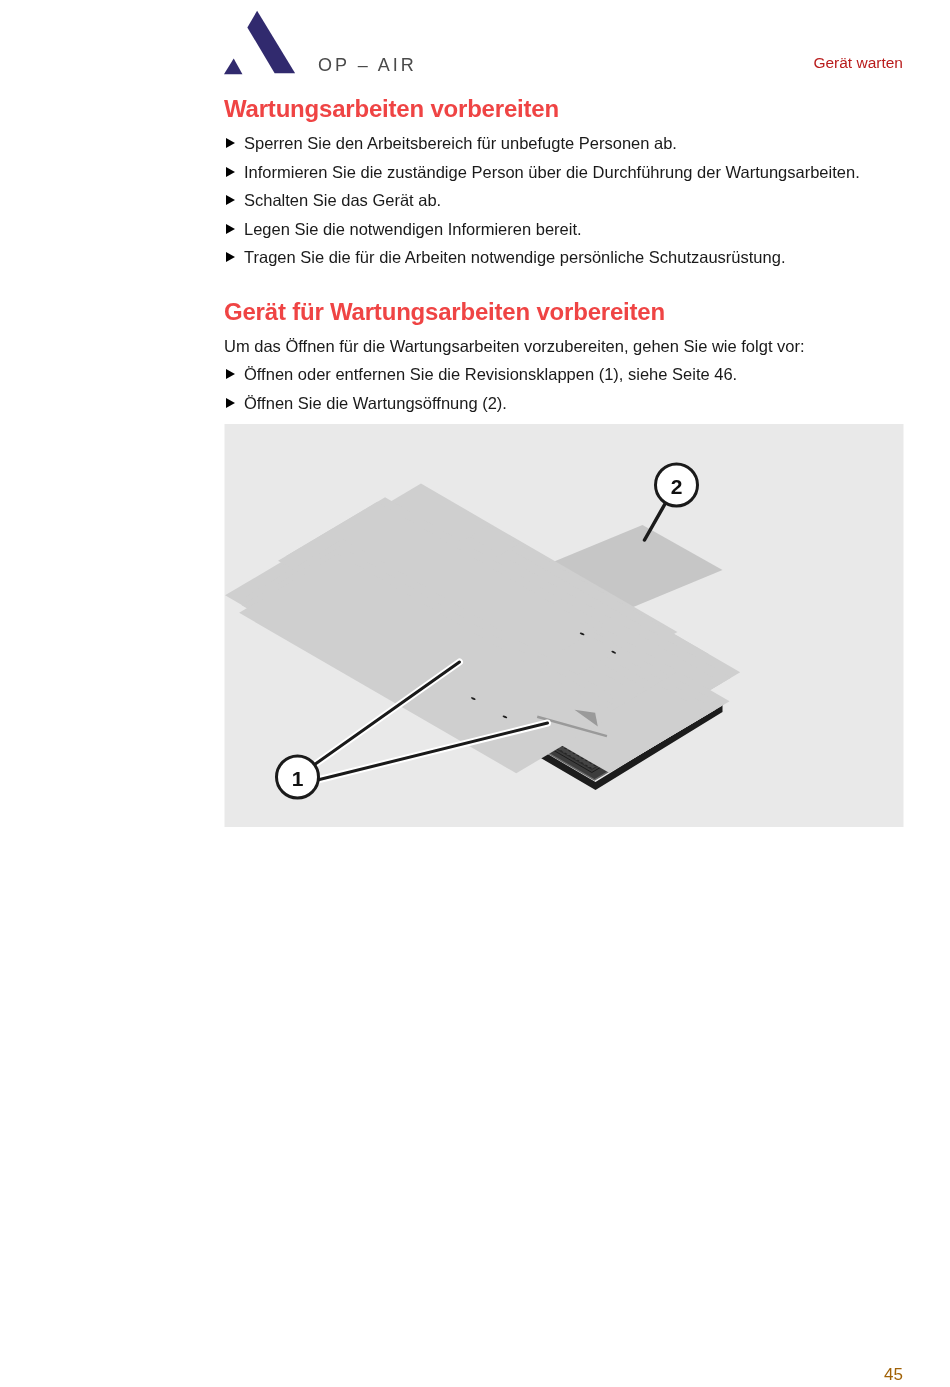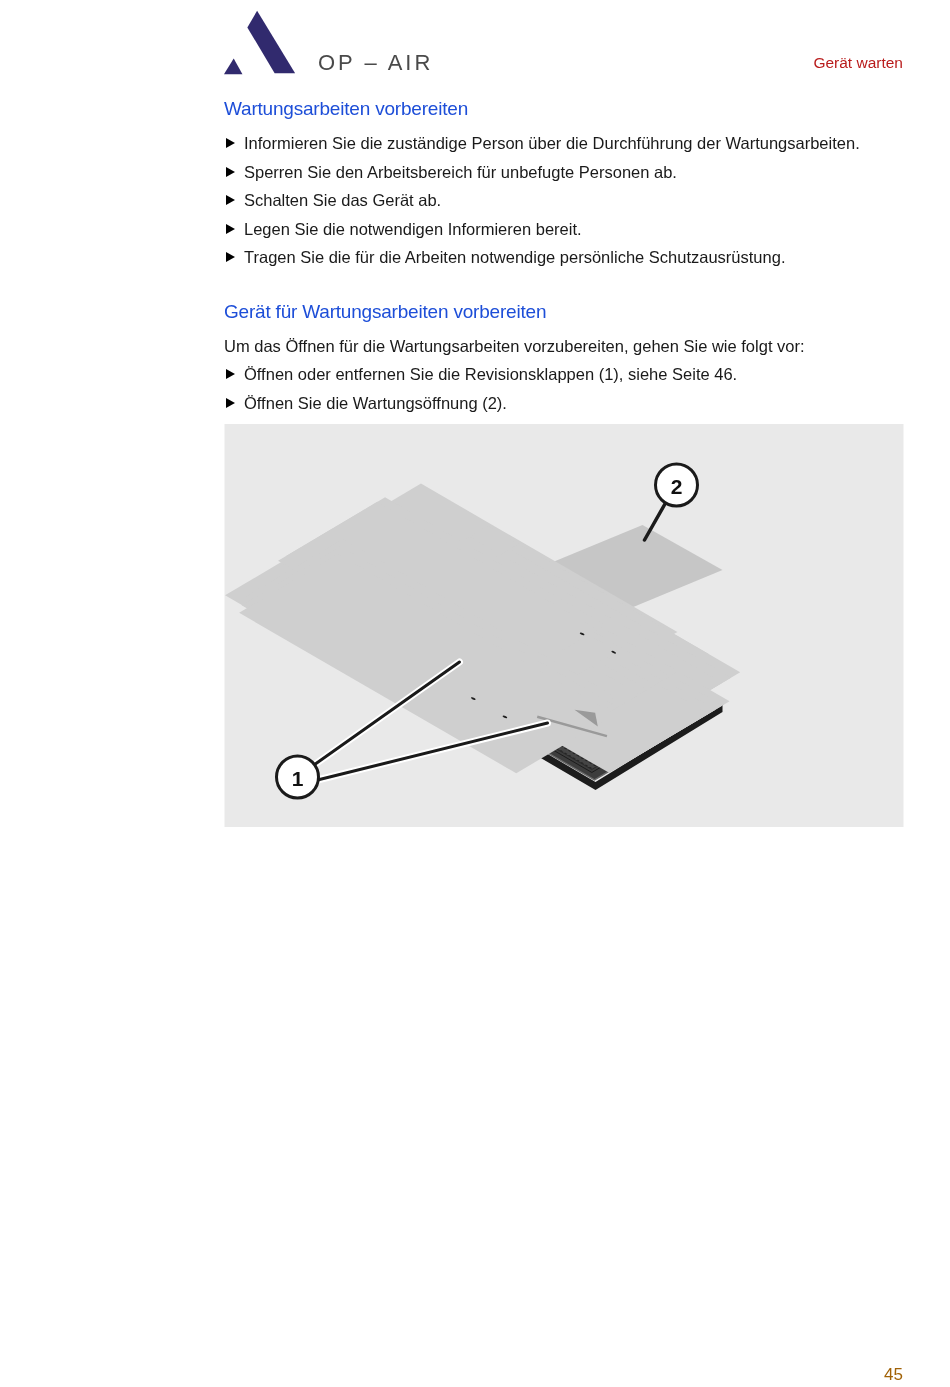--- a/index.html
+++ b/index.html
@@ -13,28 +13,28 @@
   }
   
   .header{
     position:absolute;left:222px;right:47px;top:6px;
     display:flex;justify-content:space-between;align-items:flex-end;
     height:72px;
   }
   .brand{display:flex;align-items:flex-end;}
   .brand svg{display:block;}
   .brand-name{
-    font-size:22px;color:#4a4a4a;letter-spacing:3px;
+    font-size:18px;color:#4a4a4a;letter-spacing:3px;
     margin-left:18px;margin-bottom:2px;white-space:nowrap;
   }
   .running-head{font-size:15.5px;color:#b91c1c;margin-bottom:6px;}
   
   .content{position:absolute;left:224px;top:96px;width:680px;}
   h1{
-    font-size:19px;line-height:25px;font-weight:400;color:#1d4ed8;
+    font-size:24px;line-height:25px;font-weight:700;color:#ef4444;
     margin:0 0 8px 0;letter-spacing:-0.2px;
   }
   .section-2-title{margin-top:27px;}
   .intro{font-size:16.5px;line-height:28.5px;margin:0;}
   ul.steps{list-style:none;margin:0;padding:0;}
   ul.steps li{
     display:flex;align-items:flex-start;
     font-size:16.5px;line-height:28.5px;
   }
   .tri{
@@ -69,25 +69,25 @@
     <div class="running-head">Gerät warten</div>
   </div>
 
   <div class="content">
 
     <h1>Wartungsarbeiten vorbereiten</h1>
 
     <ul class="steps">
       <li>
           <span class="tri"></span>
+          <span>Sperren Sie den Arbeitsbereich für unbefugte Personen ab.</span>
+        </li>
+      <li>
+          <span class="tri"></span>
           <span>Informieren Sie die zuständige Person über die Durchführung der Wartungsarbeiten.</span>
-        </li>
-      <li>
-          <span class="tri"></span>
-          <span>Sperren Sie den Arbeitsbereich für unbefugte Personen ab.</span>
         </li>
       <li>
           <span class="tri"></span>
           <span>Schalten Sie das Gerät ab.</span>
         </li>
       <li>
           <span class="tri"></span>
           <span>Legen Sie die notwendigen Informieren bereit.</span>
         </li>
       <li>

